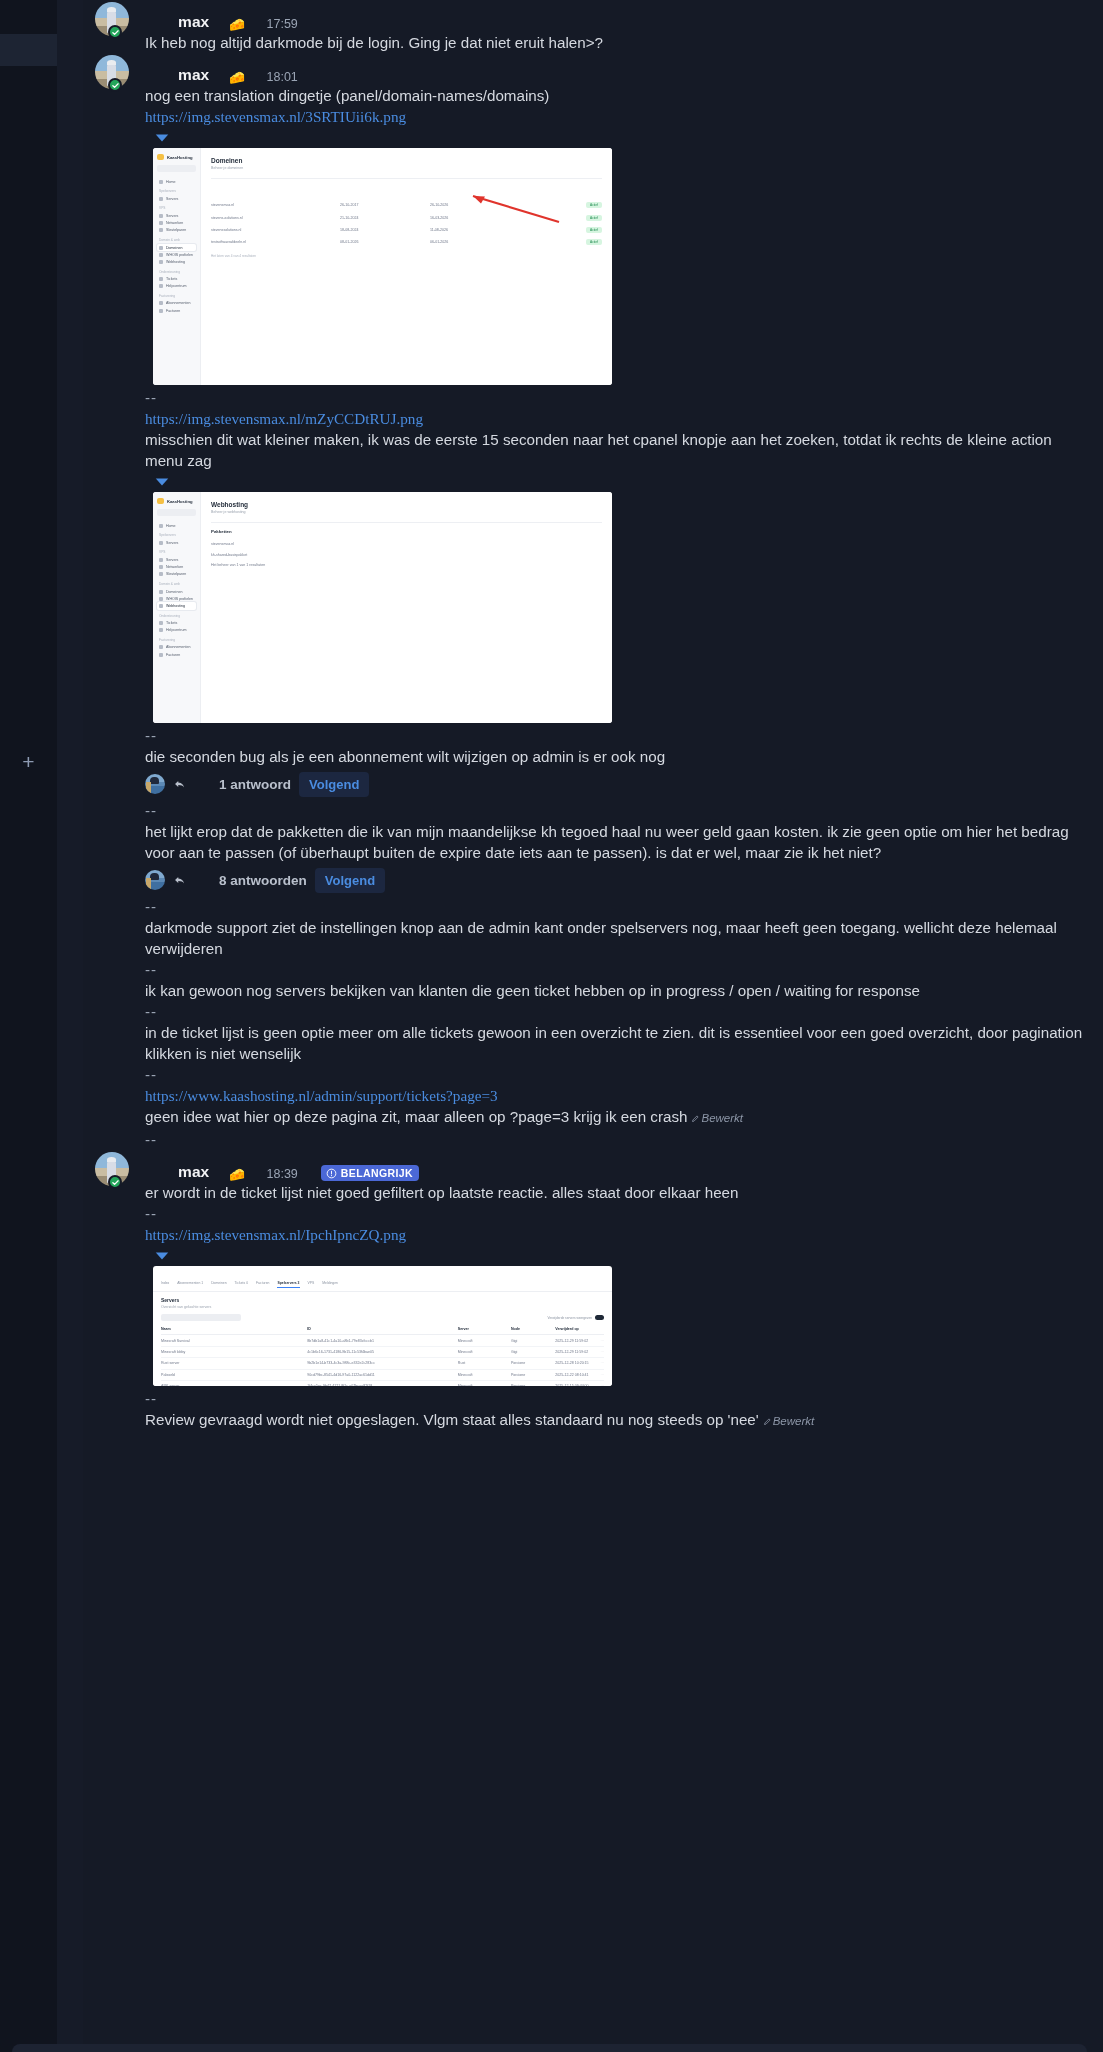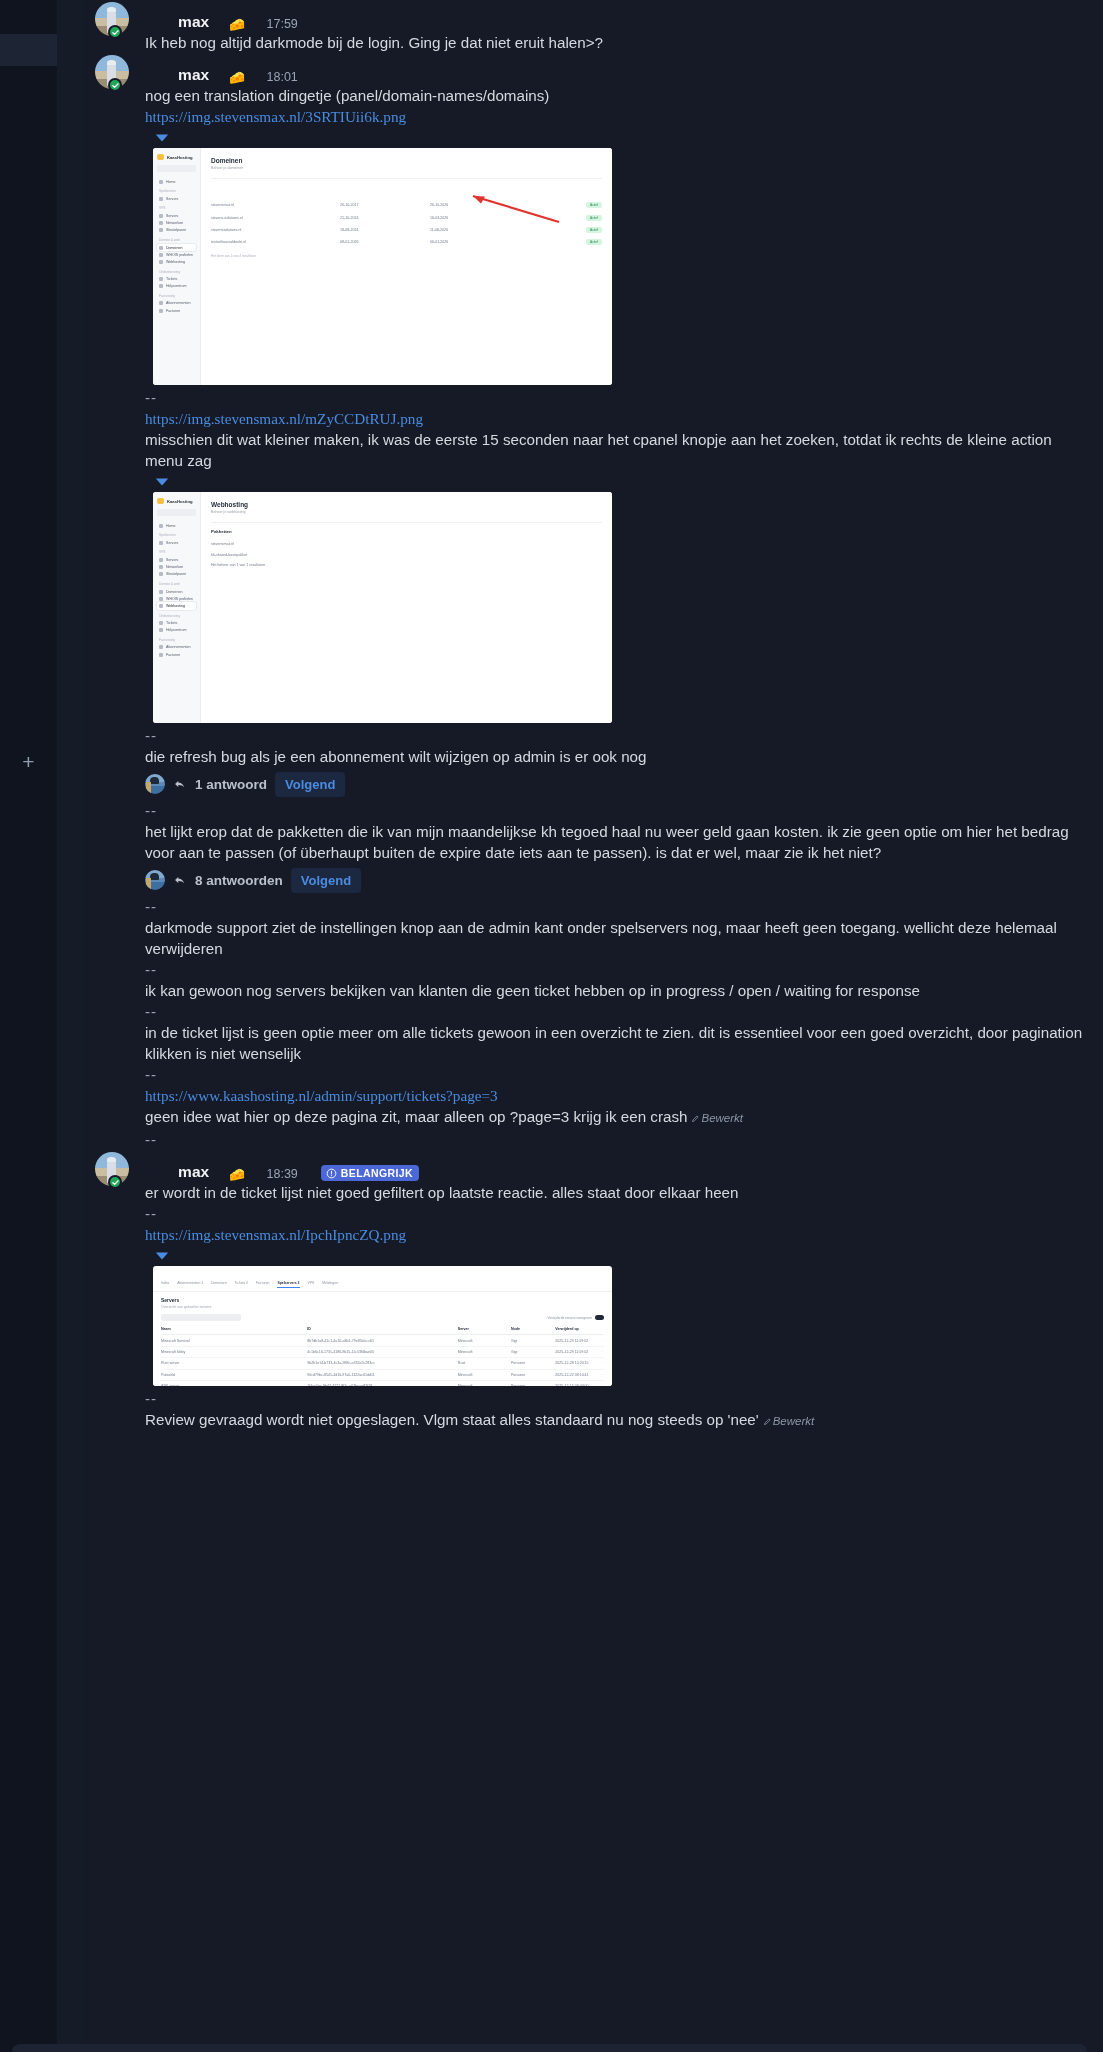--- a/index.html
+++ b/index.html
@@ -261,21 +261,21 @@
   .thread-avatar::before {
     content: ""; position: absolute; left: 5px; top: 3px;
     width: 9px; height: 7px; background: #20293b; border-radius: 4px 4px 1px 1px;
   }
   .thread-avatar::after {
     content: ""; position: absolute; left: 1px; top: 8px;
     width: 5px; height: 12px; background: #c8a86a;
   }
   .thread-reply-icon { width: 14px; height: 14px; display:block; }
   .thread-count {
-    font-size: 13.5px; color: #b9c0cc; font-weight: bold;
+    font-size: 13.5px; color: #b9c0cc; font-weight: bold; margin-left: 24px;
   }
   .thread-follow {
     background: #1c2740;
     color: #4a8ce0;
     border: none;
     border-radius: 4px;
     font-family: "Liberation Sans", sans-serif;
     font-size: 13px;
     font-weight: bold;
     padding: 5px 10px;
@@ -431,21 +431,21 @@
             </div>
             <div class="shot-row">
               <span class="c1">kh-shared-basispakket</span>
             </div>
             <div class="shot-row">
               <span class="c1">Het beheer van 1 van 1 resultaten</span>
             </div>
           </div>
         </div>
         <div class="line sep">--</div>
-        <div class="line">die refresh bug als je een abonnement wilt wijzigen op admin is er ook nog</div>
+        <div class="line">die seconden bug als je een abonnement wilt wijzigen op admin is er ook nog</div>
         <div class="thread">
           <span class="thread-avatar"></span>
           <svg class="thread-reply-icon" viewBox="0 0 24 24">
             <path d="M9 7L3.5 12 9 17v-3.2c5 0 8 1.2 10 4.2-0.8-4.6-3.6-8-10-8.6V7z" fill="#b9c0cc"></path>
           </svg>
           <span class="thread-count">1 antwoord</span>
           <button class="thread-follow">Volgend</button>
         </div>
         <div class="line sep">--</div>
         <div class="line">het lijkt erop dat de pakketten die ik van mijn maandelijkse kh tegoed haal nu weer geld gaan kosten. ik zie geen optie om hier het bedrag voor aan te passen (of überhaupt buiten de expire date iets aan te passen). is dat er wel, maar zie ik het niet?</div>

